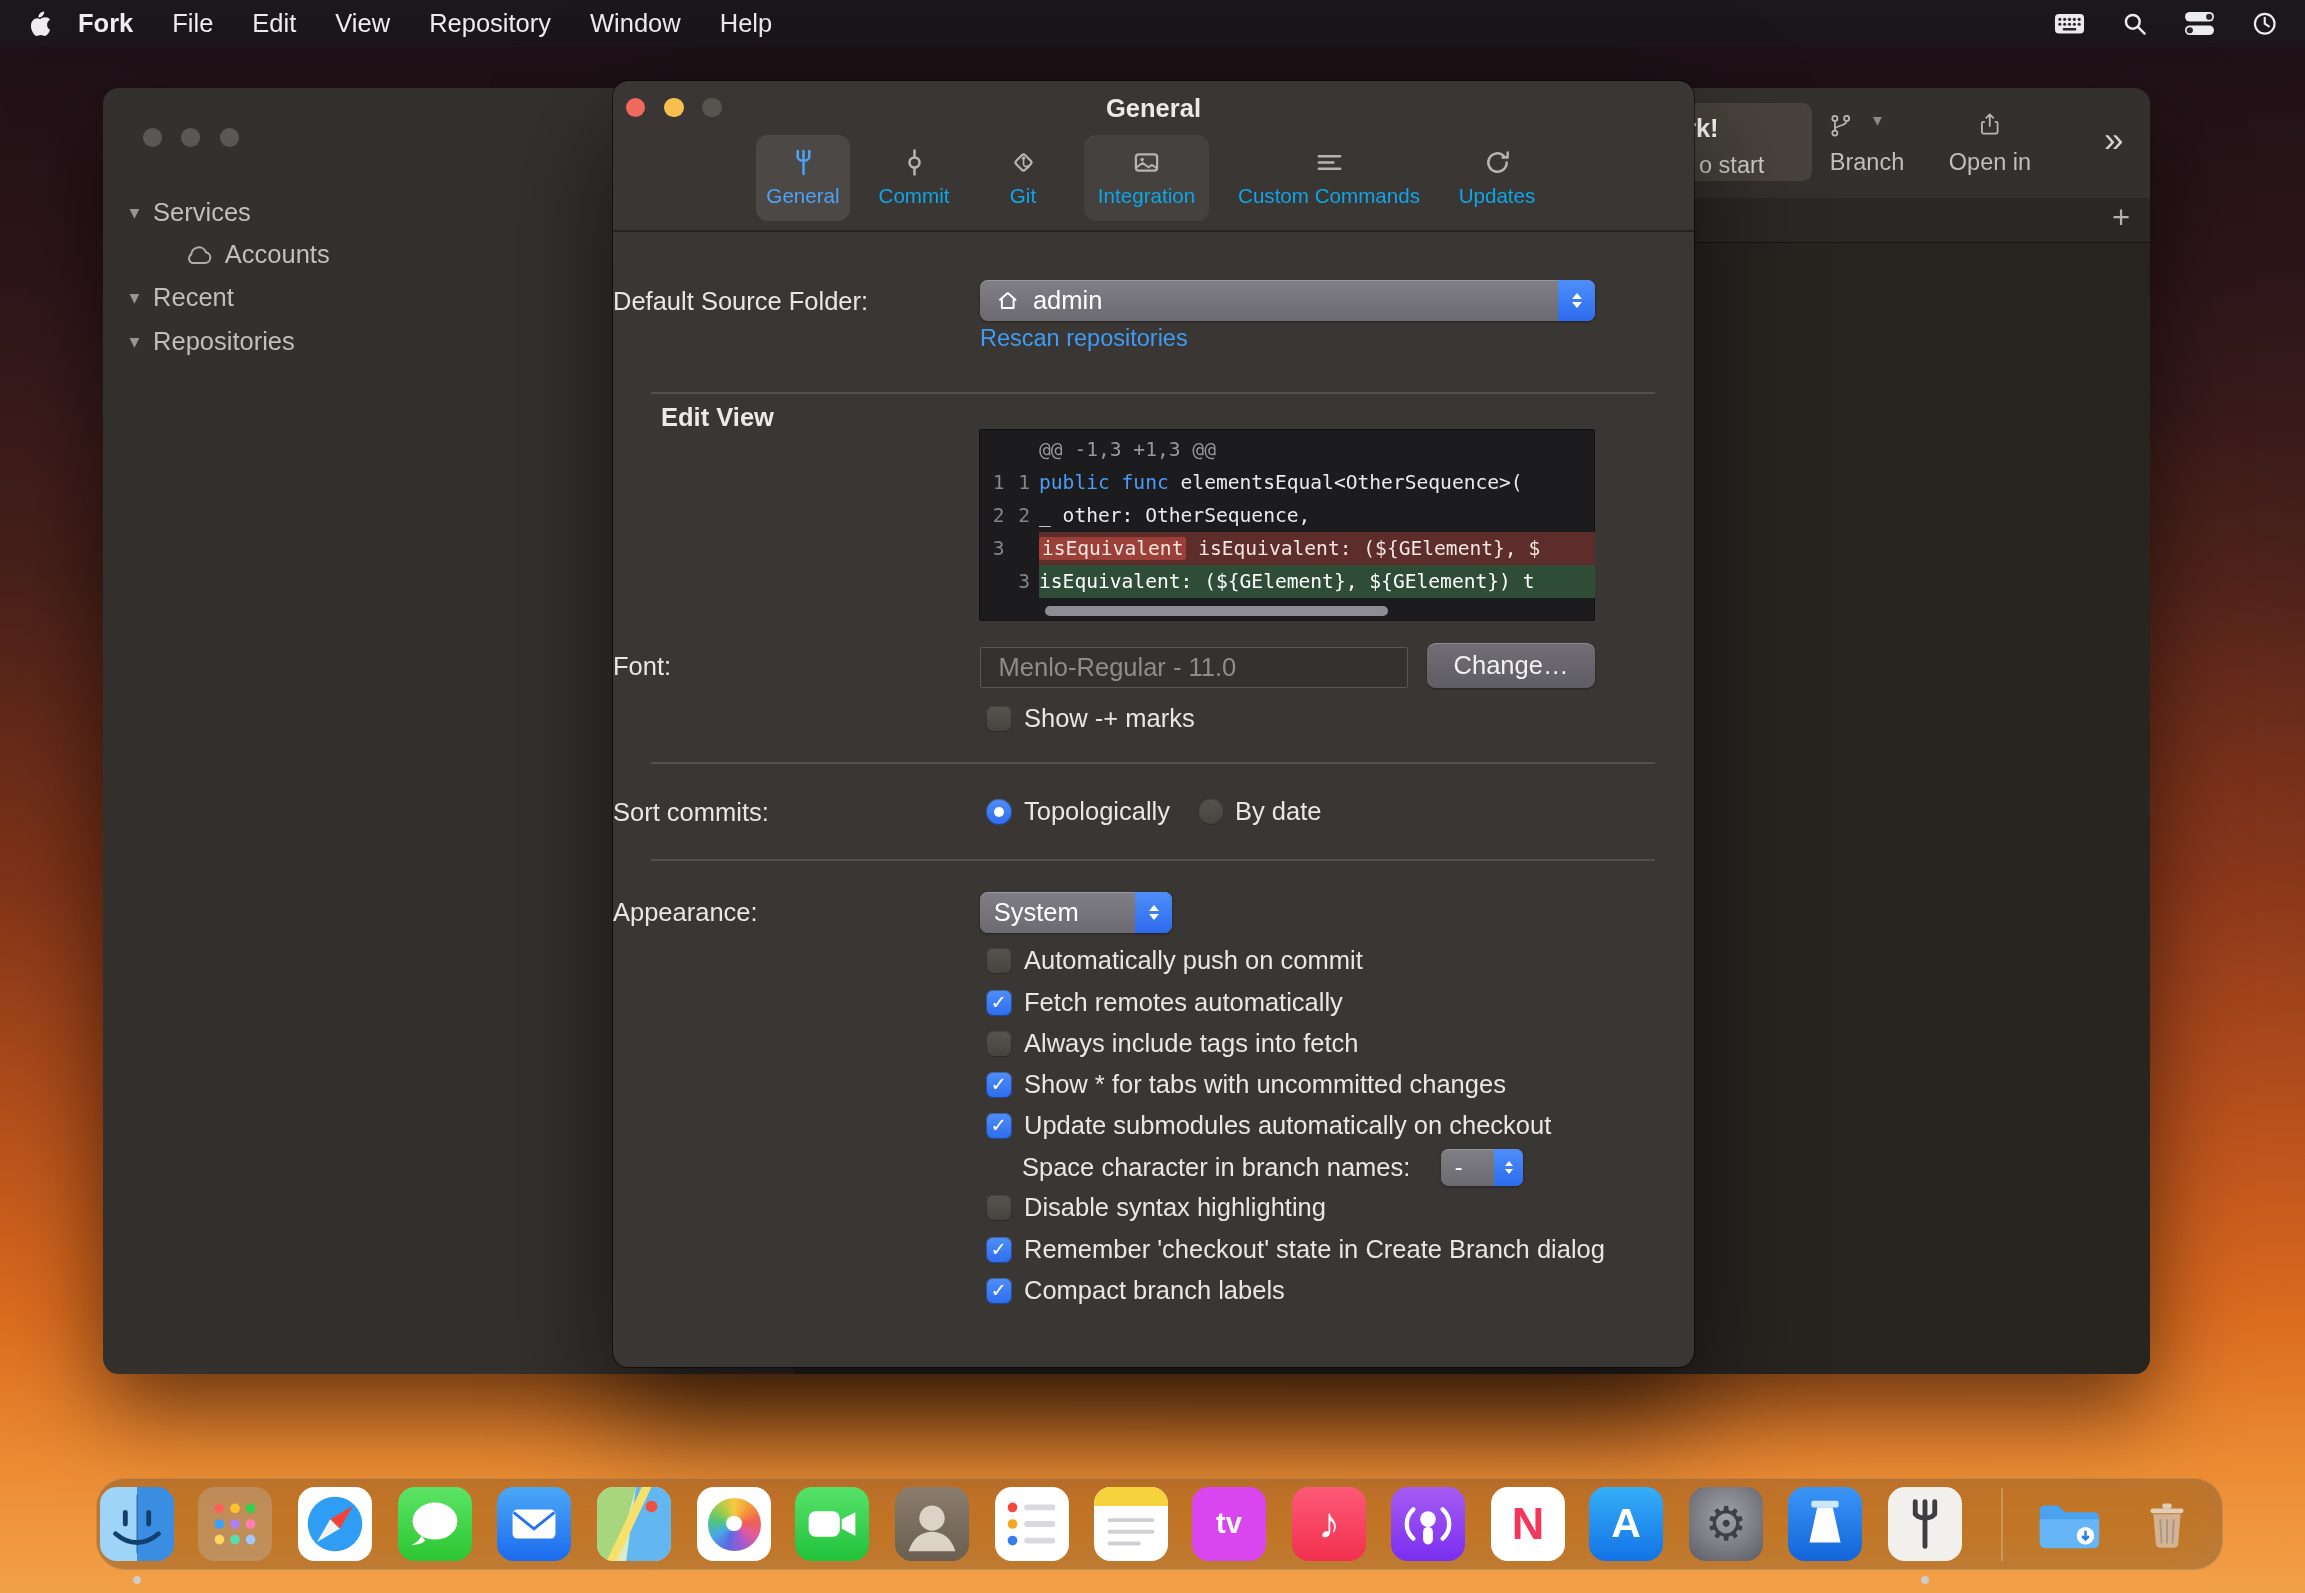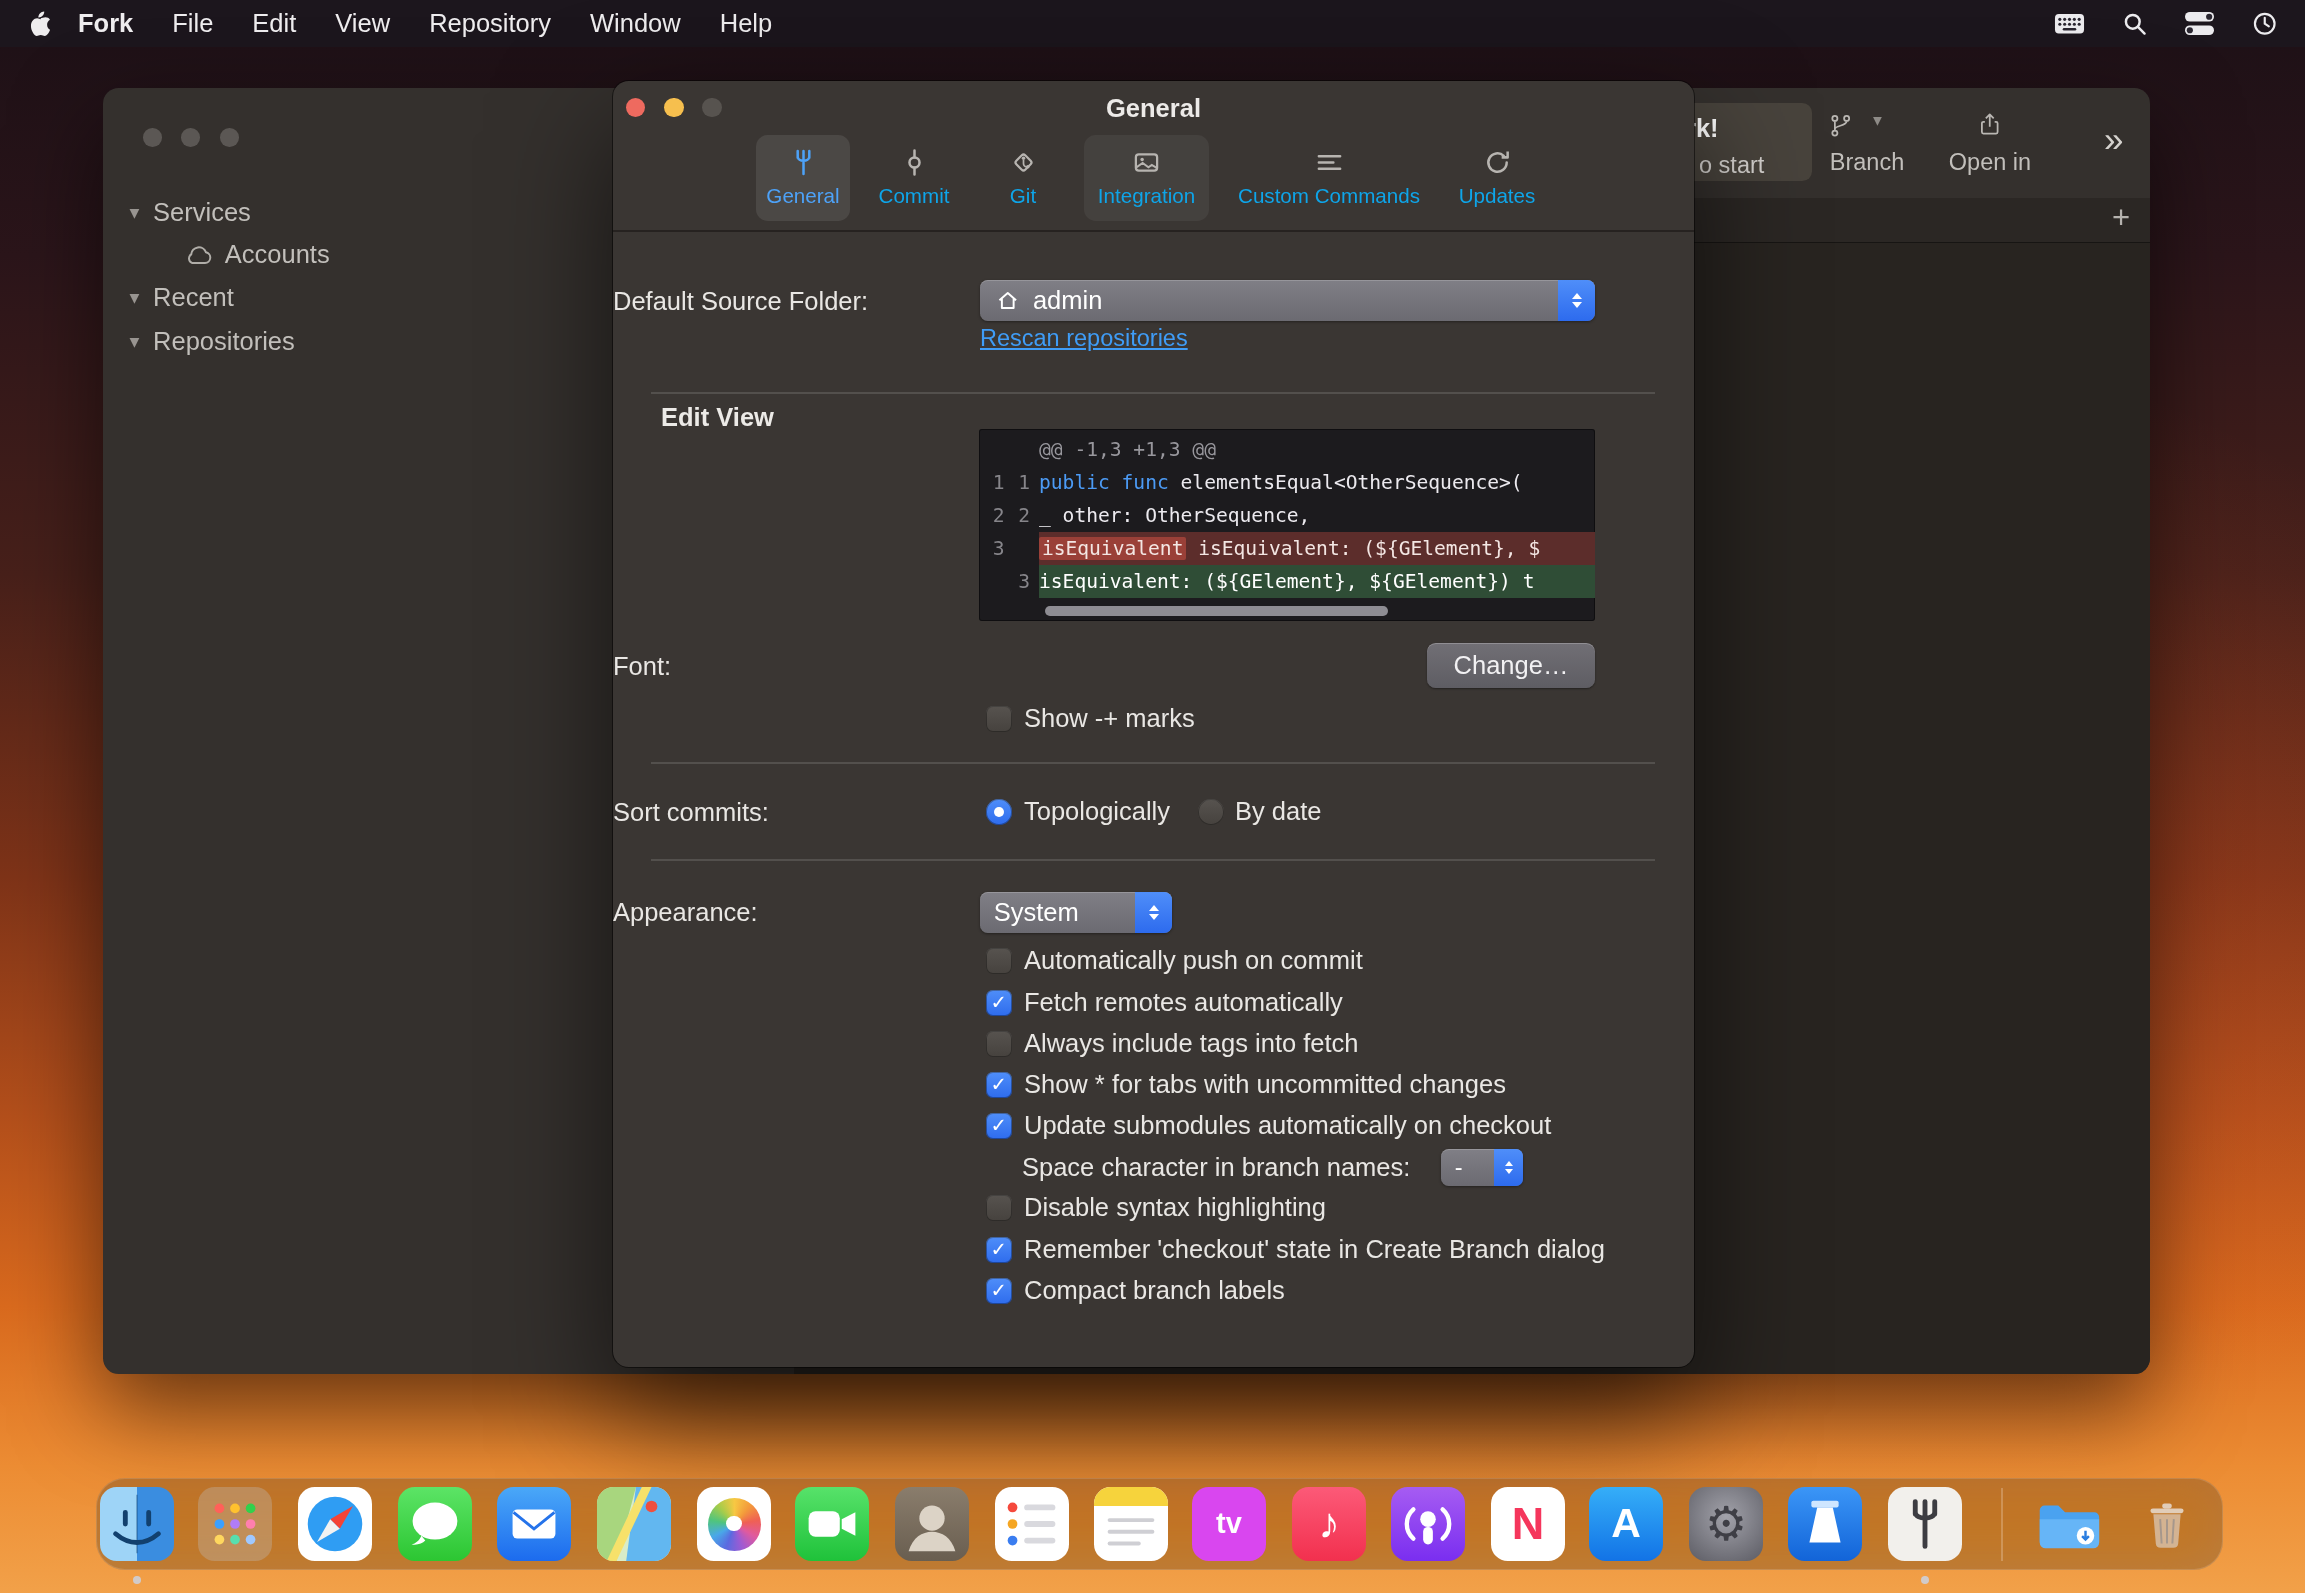--- a/index.html
+++ b/index.html
@@ -35,21 +35,21 @@
   .dtitle{position:absolute;top:12.7px;left:0;width:100%;text-align:center;font-size:25.5px;font-weight:700;color:#eceae8}
   .tab{position:absolute;top:54px;height:86px;border-radius:11.8px;display:flex;flex-direction:column;align-items:center;justify-content:center;gap:6.9px}
   .tab.sel{background:rgba(255,255,255,.09)}
   .tab.hl{background:rgba(255,255,255,.055)}
   .tlabel{font-size:20.6px;color:#0ea5e9;white-space:nowrap}
   .tab.sel .tlabel{color:#4da2f8}
   .hairline{position:absolute;left:0;width:100%;height:2px;background:#262220}
   .rlab{position:absolute;left:0;width:351px;text-align:left;font-size:25.5px;line-height:29px;color:#e9e7e4}
   .blab{position:absolute;font-size:25.5px;font-weight:700;color:#eceae7}
   .clab{position:absolute;font-size:25.5px;line-height:29px;color:#e9e7e4;white-space:nowrap}
-  .link{position:absolute;font-size:23.5px;color:#3f9cf6;text-decoration:underline;cursor:pointer}
+  .link{position:absolute;font-size:23.5px;color:#3f9cf6;cursor:pointer}
   .hr{position:absolute;left:38px;width:1004px;height:1.5px;background:rgba(255,255,255,.13)}
   .popup{position:absolute;height:41px;border-radius:7.8px;background:linear-gradient(180deg,#807f86,#6b6a71);display:flex;align-items:center;box-shadow:0 1px 2.9px rgba(0,0,0,.4),inset 0 1px 0 rgba(255,255,255,.18)}
   .popup .val{font-size:25.5px;color:#fff;margin-left:13.7px;white-space:nowrap}
   .cap{position:absolute;right:0;top:0;bottom:0;width:37px;border-radius:0 7.8px 7.8px 0;background:linear-gradient(180deg,#4f8ef9,#2d6bee);display:flex;flex-direction:column;align-items:center;justify-content:center;gap:3.9px}
   .cap.small{width:29px;border-radius:0 6.9px 6.9px 0;gap:2.9px}
   .tU{width:0;height:0;border-left:5.9px solid transparent;border-right:5.9px solid transparent;border-bottom:6.9px solid #fff}
   .tD{width:0;height:0;border-left:5.9px solid transparent;border-right:5.9px solid transparent;border-top:6.9px solid #fff}
   .cap.small .tU{border-left-width:4.9px;border-right-width:4.9px;border-bottom-width:5.9px}
   .cap.small .tD{border-left-width:4.9px;border-right-width:4.9px;border-top-width:5.9px}
   .diffbox{position:absolute;left:366px;top:348px;width:616px;height:192px;background:#1c1b1e;border-radius:2.9px;box-shadow:inset 0 0 0 1px rgba(0,0,0,.45);overflow:hidden;padding-top:3.9px}
@@ -299,20 +299,21 @@
       </div>
     <div class="dline">
         <span class="g"></span>
         <span class="g">3</span>
         <span class="dtx add">isEquivalent: (${GElement}, ${GElement}) t</span>
       </div>
     <div class="hscroll"></div>
   </div>
 
   <div class="rlab" style="top:571px">Font:</div>
+  <div class="field"><span>Menlo-Regular - 11.0</span></div>
   <button class="btn">Change…</button>
 
   <span class="cb" style="left:373px;top:625px"></span>
   <div class="clab" style="left:411px;top:623px">Show -+ marks</div>
 
   <div class="hr" style="top:681px"></div>
 
   <div class="rlab" style="top:717px">Sort commits:</div>
   <span class="radio on" style="left:373px;top:718px"></span>
   <div class="clab" style="left:411px;top:716px">Topologically</div>

